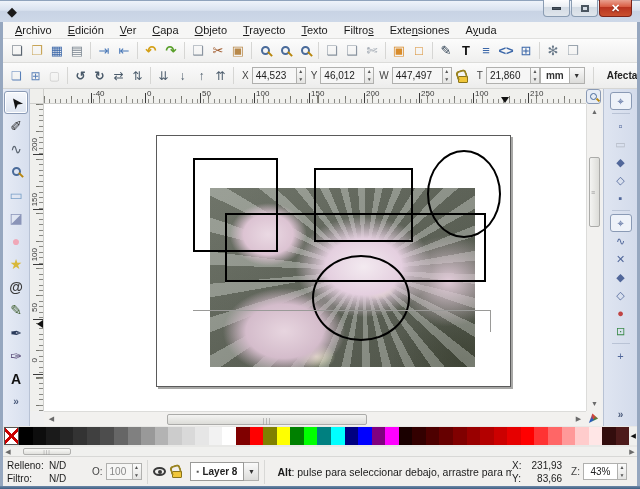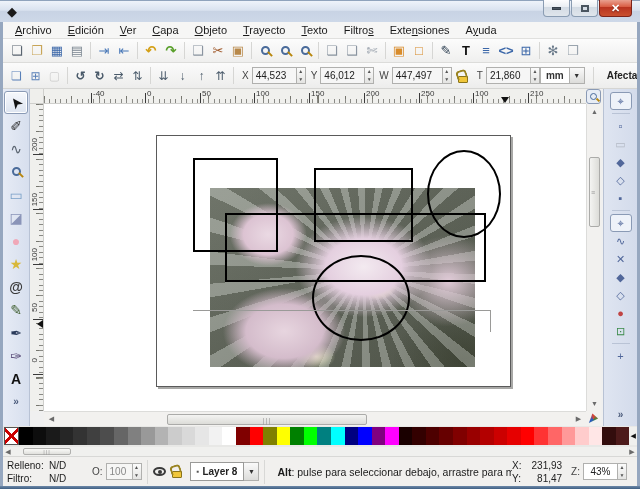--- a/index.html
+++ b/index.html
@@ -627,21 +627,21 @@
           <span>Layer 8</span>
         </span>
       <span class="dd-btn">▼</span>
     </div>
     <div class="sb-sep"></div>
     <div class="sb-msg"><b>Alt</b><span>: pulse para seleccionar debajo, arrastre para mover la selecci</span></div>
     <div class="coords">
       <span class="lbl">X:</span>
         <span>231,93</span>
       <span class="lbl">Y:</span>
-        <span>81,47</span>
+        <span>83,66</span>
     </div>
     <div class="zoom-wrap">
       <span class="fld-label">Z:</span>
       <span class="spin">
         <span class="spin-val">43%</span>
         <span class="spin-btns">
             <div>▲</div>
             <div>▼</div>
           </span>
       </span>

